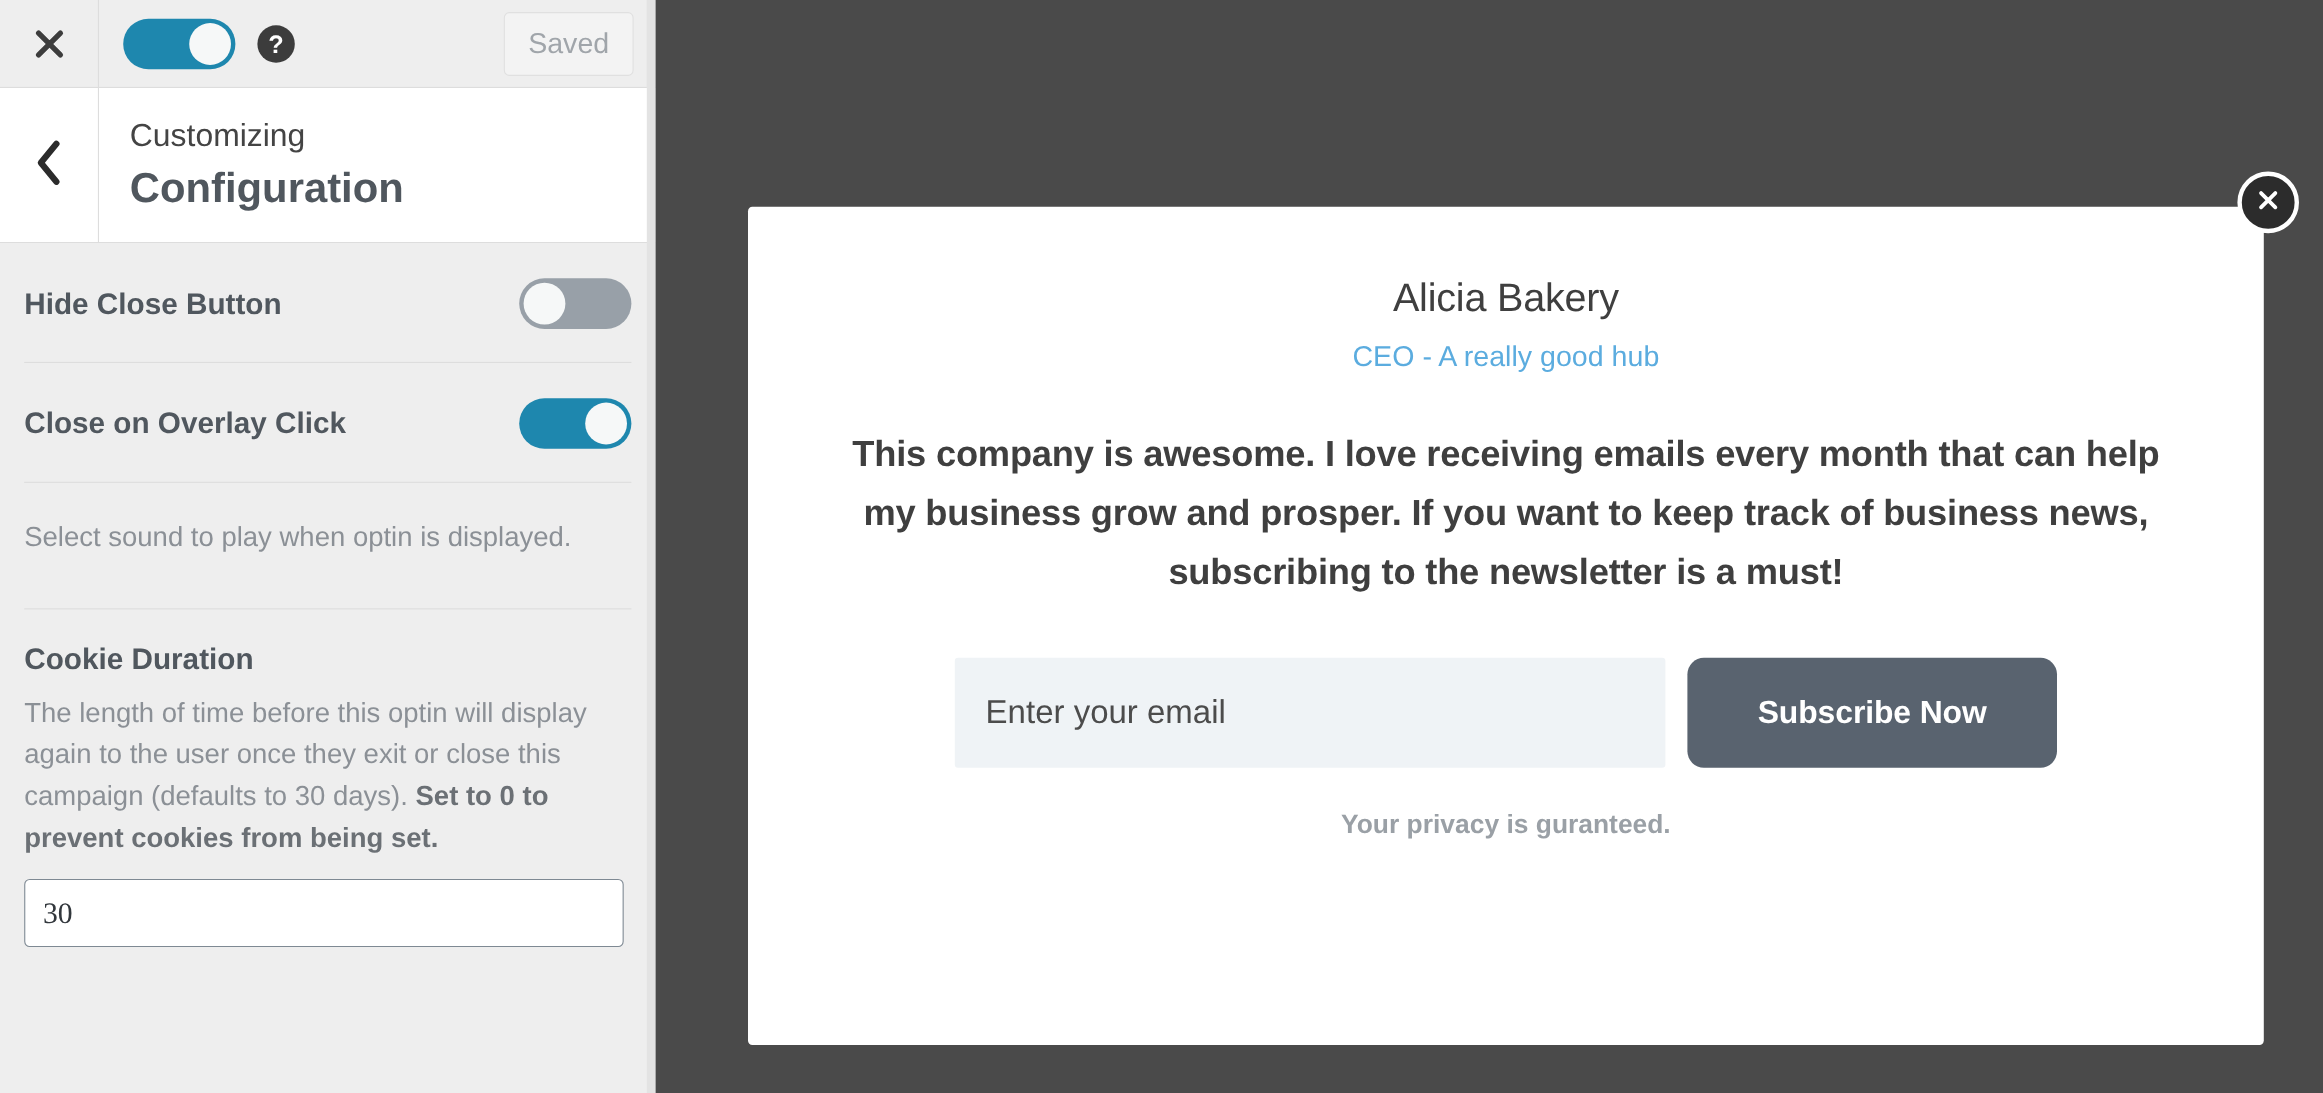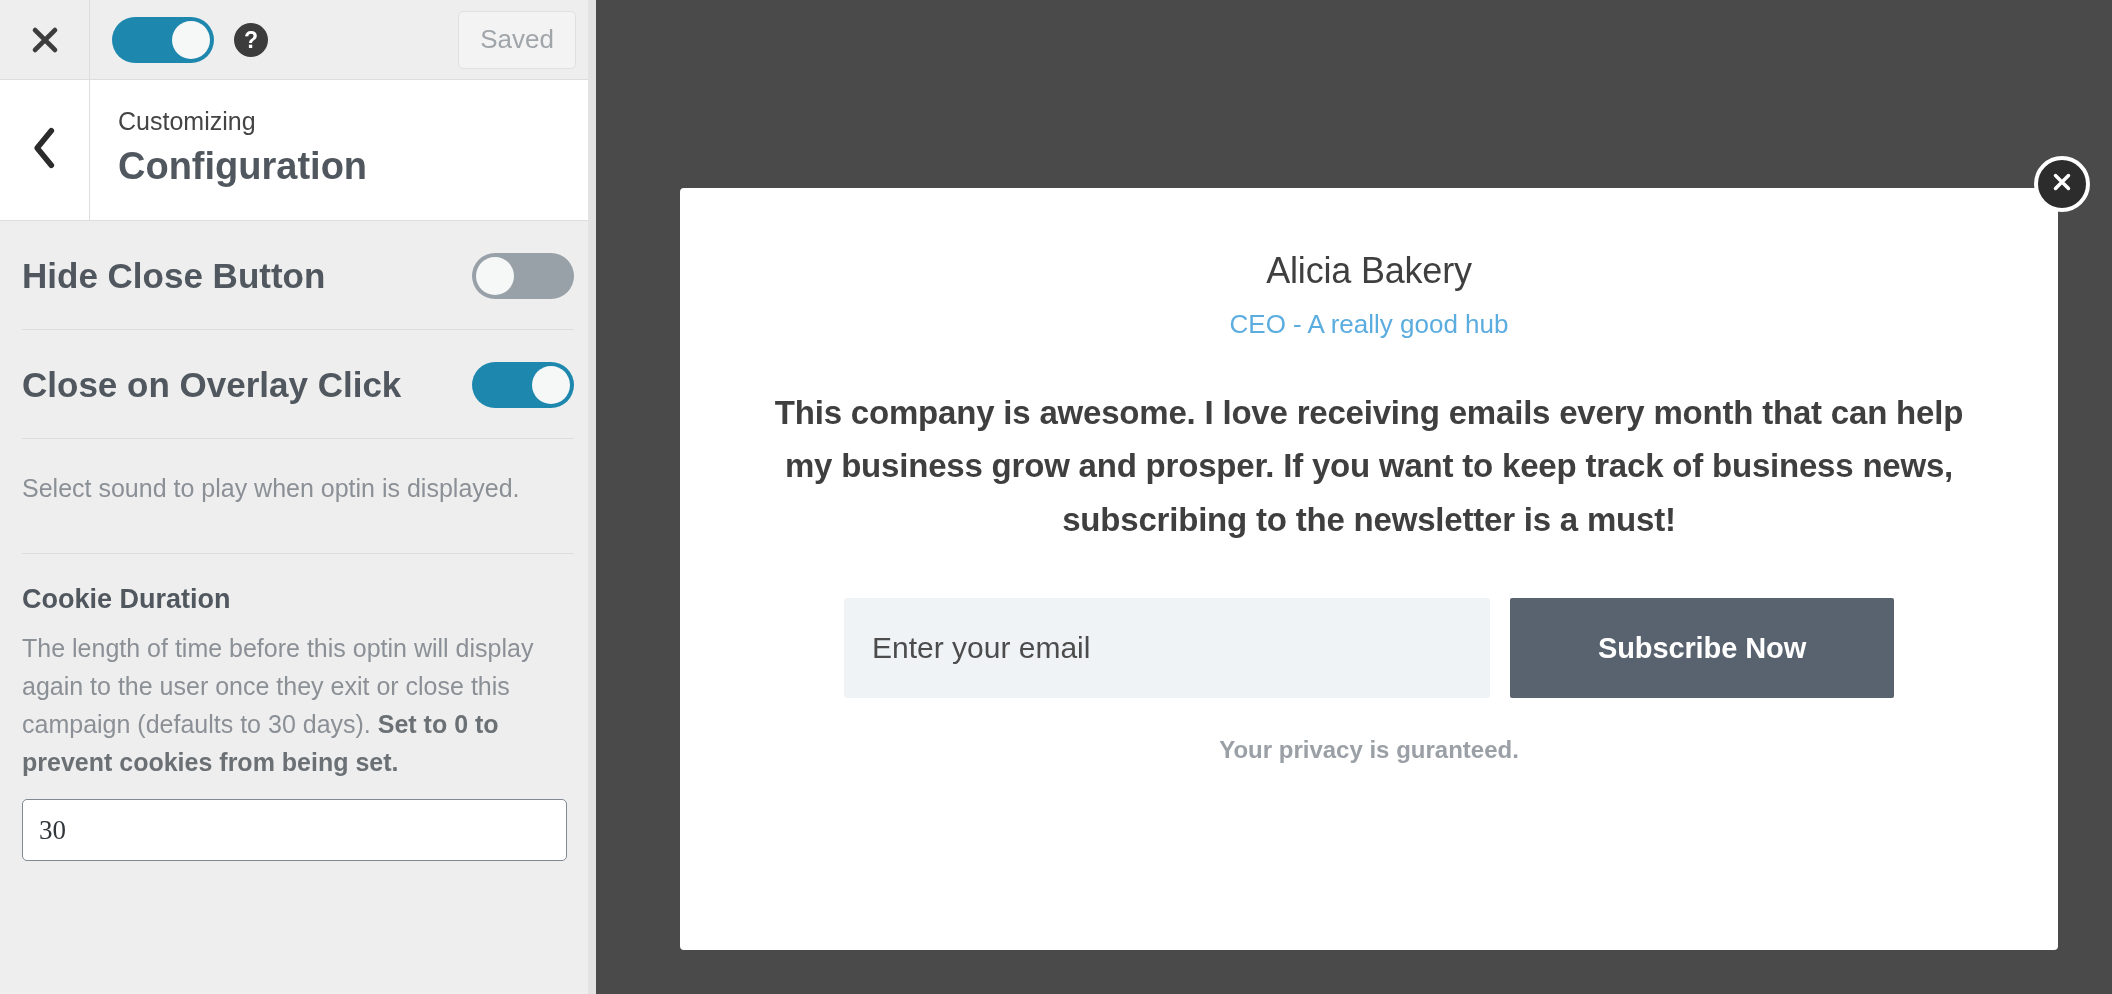--- a/index.html
+++ b/index.html
@@ -127,21 +127,21 @@
     align-items: center;
     justify-content: center;
     border-right: 1px solid #dddddd;
     cursor: pointer;
   }
   .cz-head-text {
     flex: 1;
     padding: 22px 0 0 28px;
   }
   .cz-head-sub {
-    font-size: 25px;
+    font-size: 29px;
     color: #444444;
     line-height: 1.55;
   }
   .cz-head-title {
     font-size: 38px;
     font-weight: 700;
     color: #50575e;
     line-height: 1.35;
     margin-top: 0;
   }
@@ -155,21 +155,21 @@
   }
 
   .ctrl-row {
     display: flex;
     align-items: center;
     justify-content: space-between;
     padding: 32px 0 30px 0;
     border-bottom: 1px solid #dddddd;
   }
   .ctrl-label {
-    font-size: 35px;
+    font-size: 27px;
     font-weight: bold;
     color: #50575e;
   }
 
   .ctrl-block {
     padding: 30px 0 28px 0;
     border-bottom: 1px solid #dddddd;
   }
   .ctrl-block:last-child { border-bottom: none; }
 
@@ -310,25 +310,25 @@
     border-radius: 3px;
     font-size: 30px;
     color: #4c4c4c;
     padding: 12px 28px;
     font-family: "Liberation Sans", sans-serif;
     outline: none;
   }
   .email-field::placeholder { color: #4c4c4c; opacity: 1; }
 
   .subscribe-btn {
-    width: 384px;
+    width: 336px;
     height: 100px;
     background: #59636f;
     border: none;
-    border-radius: 2px;
+    border-radius: 15px;
     color: #ffffff;
     font-size: 29px;
     font-weight: bold;
     font-family: "Liberation Sans", sans-serif;
     cursor: pointer;
     letter-spacing: -0.1px;
   }
 
   .privacy-note {
     margin-top: 38px;

